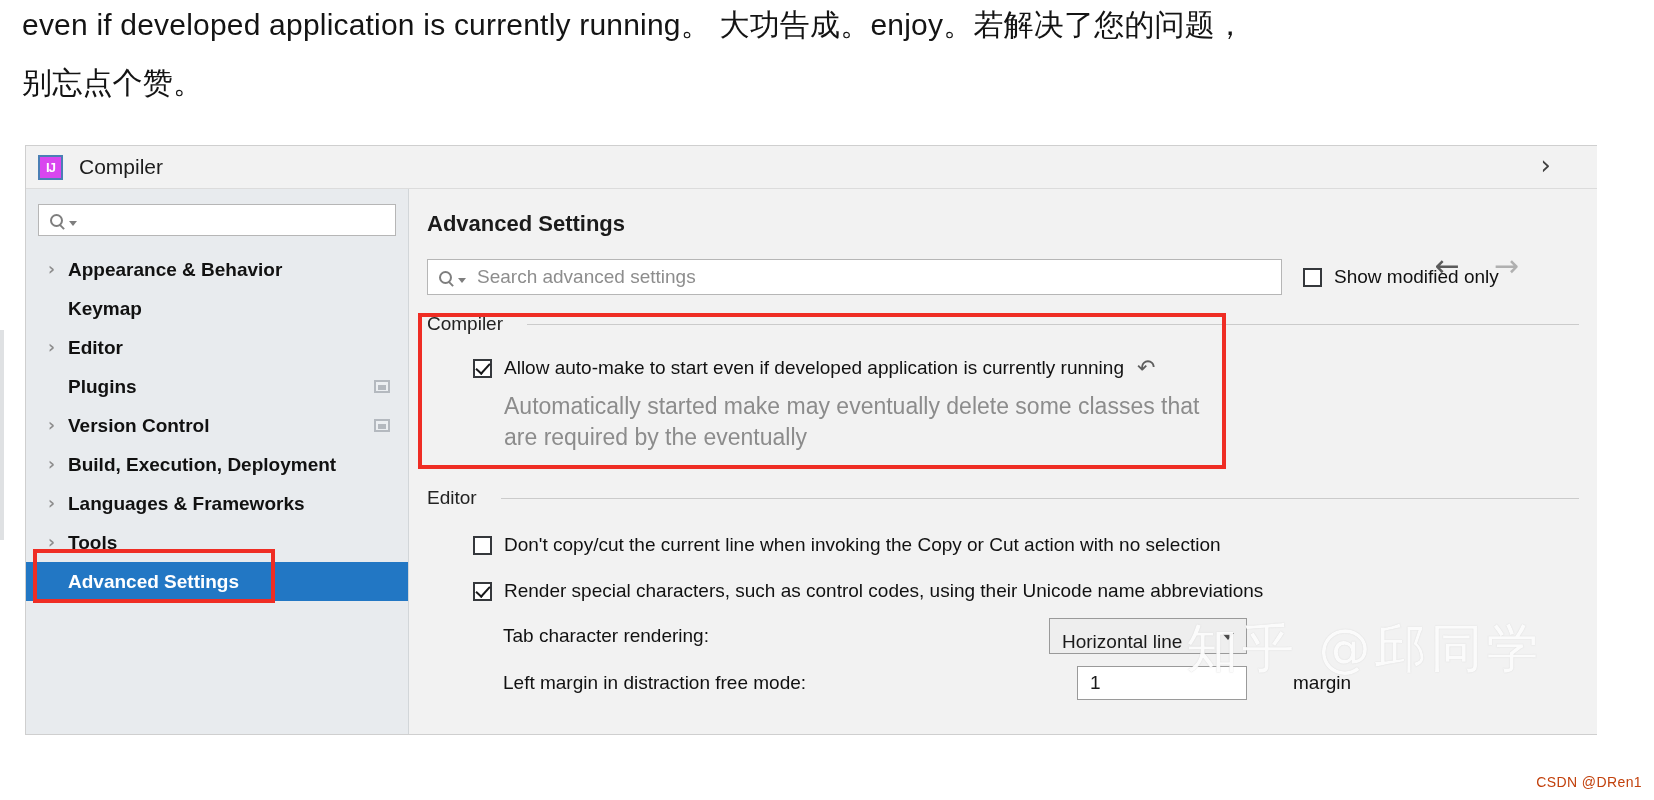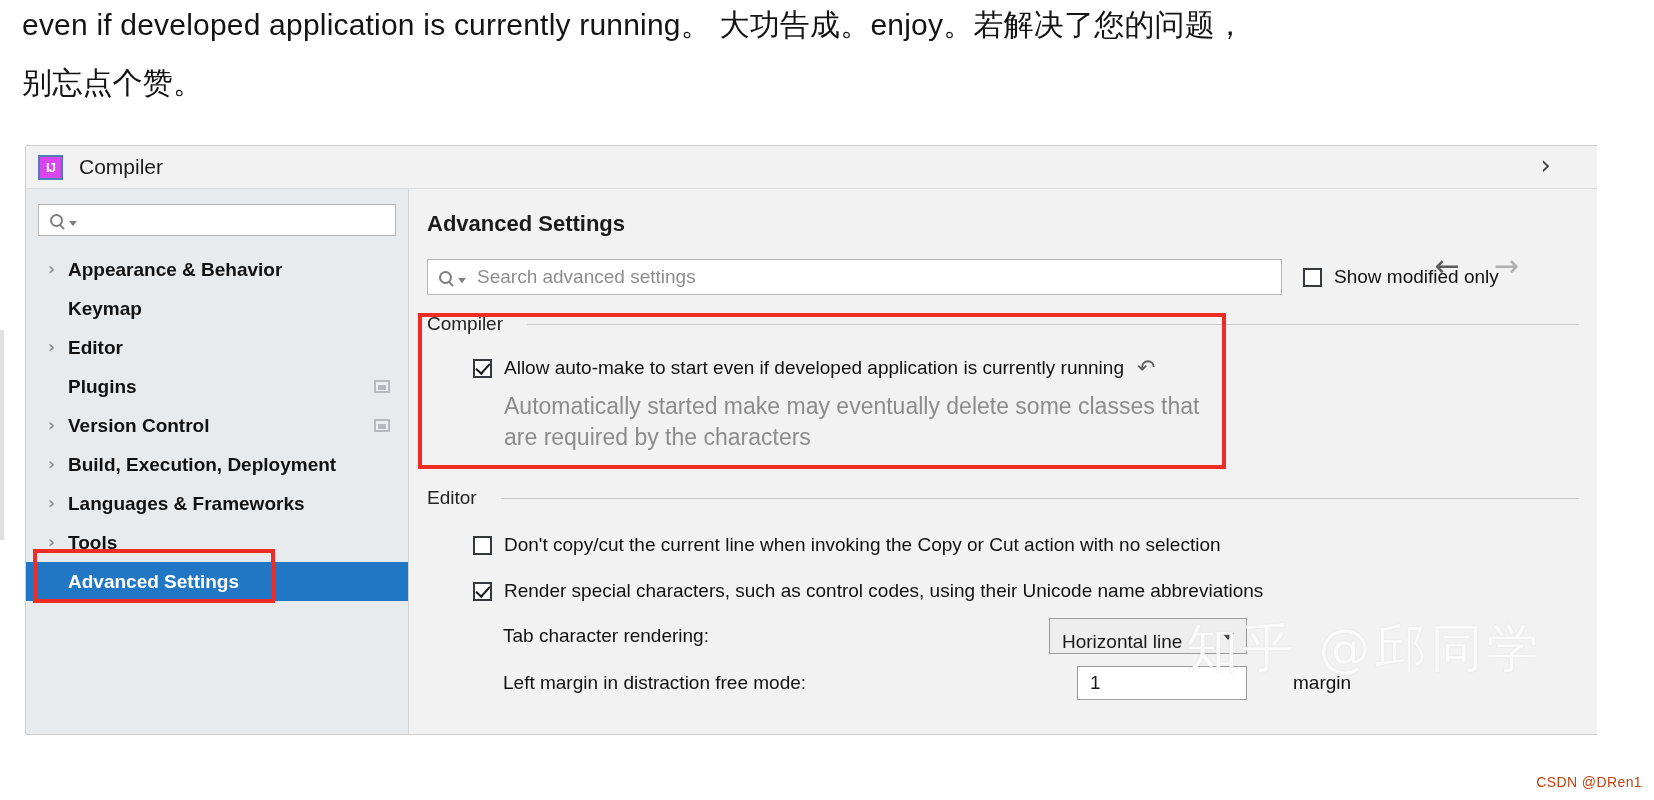--- a/index.html
+++ b/index.html
@@ -426,21 +426,21 @@
             <span class="rule"></span>
           </div>
           <div class="group-body">
             <label class="opt-row">
               <span class="cbx checked"></span>
               <span>Allow auto-make to start even if developed application is currently running</span>
               <span class="revert-icon">↶</span>
             </label>
             <div class="opt-desc">
               <div>Automatically started make may eventually delete some classes that</div>
-              <div>are required by the characters</div>
+              <div>are required by the eventually</div>
             </div>
           </div>
         </div>
 
         <div class="group" style="margin-top:34px;">
           <div class="group-head">
             <span>Editor</span>
             <span class="rule"></span>
           </div>
           <div class="group-body" style="padding-top:25px;">

